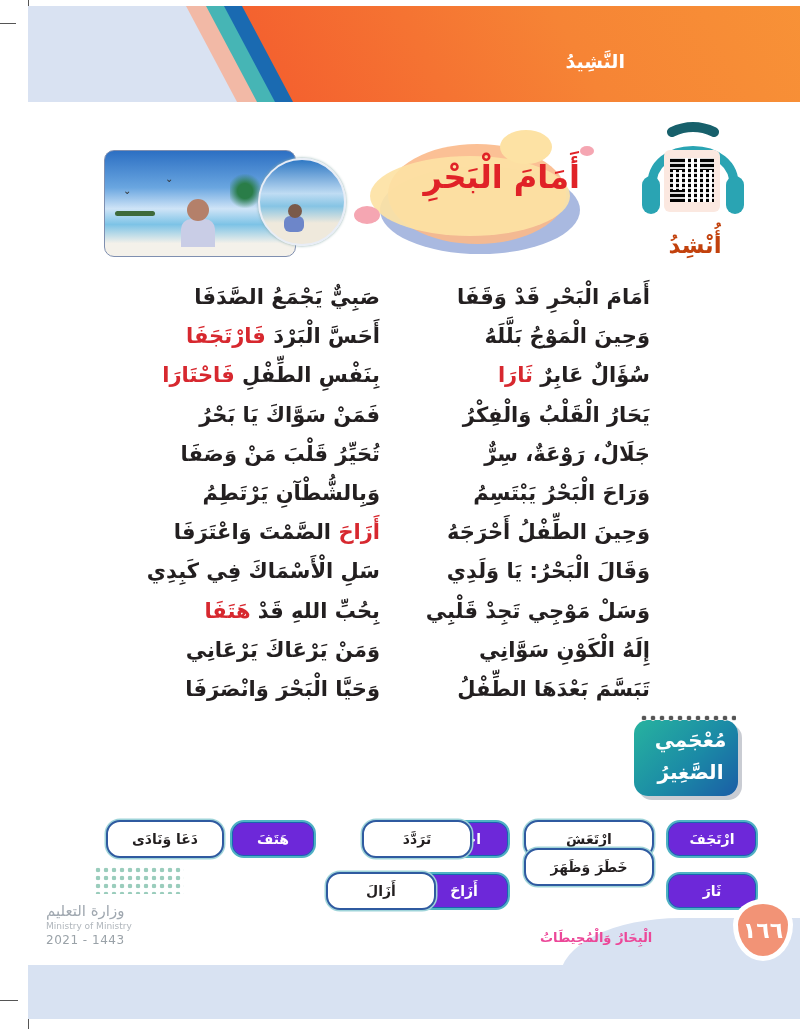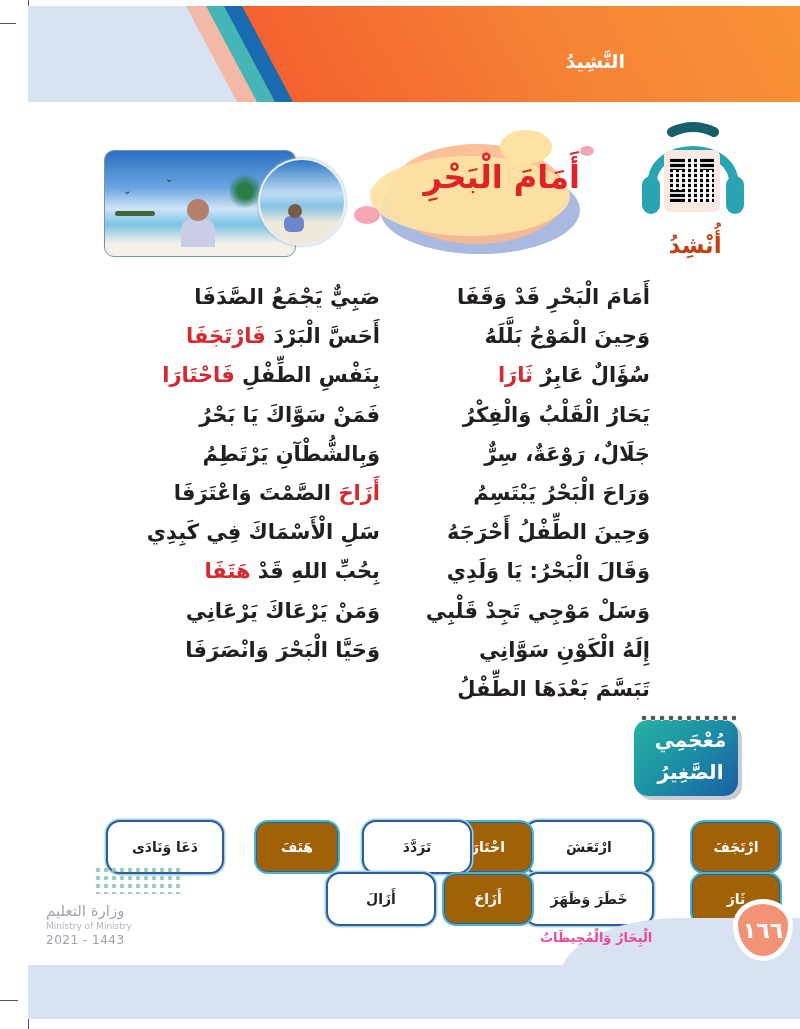--- a/index.html
+++ b/index.html
@@ -62,23 +62,23 @@
   
   #lexicon { left:632px; top:708px; width:112px; height:96px; }
   #lex-body { position:absolute; left:2px; top:12px; width:104px; height:76px; border-radius:14px;
               background:linear-gradient(135deg,#27b39f 0%,#1b8aa6 55%,#1b5da6 100%); box-shadow:4px 4px 0 #c9ccd3; }
   #lex-tail { position:absolute; left:92px; top:74px; width:0; height:0; border-left:16px solid #c9ccd3; border-bottom:16px solid transparent; }
   #lex-rings { position:absolute; left:8px; top:4px; width:96px; height:12px;
       background:radial-gradient(circle at 4px 6px,#555 2px,#ddd 2.5px,transparent 3.2px) 0 0/9px 12px repeat-x; }
   .lex-text { position:absolute; left:0; right:0; text-align:center; color:#fff; font-size:20px; font-weight:bold; direction:rtl;padding-left:9px; }
 
   
-  .chip { position:absolute; height:54px; border-radius:14px; display:flex; align-items:center; justify-content:center;
+  .chip { position:absolute; height:38px; border-radius:14px; display:flex; align-items:center; justify-content:center;
           font-size:14px; font-weight:bold; direction:rtl; box-sizing:border-box; cursor:pointer; }
-  .chip.filled { background:#a16207; color:#fff; border:2px solid #4fb3c3; box-shadow:inset 0 0 0 1px #1766b0;margin-left:24px; }
+  .chip.filled { background:#6d28d9; color:#fff; border:2px solid #4fb3c3; box-shadow:inset 0 0 0 1px #1766b0; }
   .chip.outline { background:#fff; color:#231f20; border:2.5px solid #2f5aa0; box-shadow:0 0 0 1.5px #9fd4d9; }
 
   
   #ministry { left:46px; top:866px; width:110px; }
   #dots { width:90px; height:28px; margin-left:48px;
      background:radial-gradient(circle,#8fc7b5 2px,transparent 2.6px) 0 0/8px 8px; opacity:.9; }
   #min-ar { color:#a0a8b0; font-size:15px; direction:rtl; text-align:left; margin-top:8px; }
   #min-en { color:#b0b6bc; font-size:9px; margin-top:1px; }
   #min-year { color:#9aa2a8; font-size:12px; margin-top:2px; letter-spacing:.5px; }
 
@@ -151,20 +151,21 @@
     <div class="poem-line"><span>وَقَالَ الْبَحْرُ: يَا وَلَدِي</span></div>
     <div class="poem-line"><span>وَسَلْ مَوْجِي تَجِدْ قَلْبِي</span></div>
     <div class="poem-line"><span>إِلَهُ الْكَوْنِ سَوَّانِي</span></div>
     <div class="poem-line"><span>تَبَسَّمَ بَعْدَهَا الطِّفْلُ</span></div>
   </div>
 <div id="col-left" class="poem-col">
     <div class="poem-line"><span>صَبِيٌّ يَجْمَعُ الصَّدَفَا</span></div>
     <div class="poem-line"><span>أَحَسَّ الْبَرْدَ </span><span class="hl">فَارْتَجَفَا</span></div>
     <div class="poem-line"><span>بِنَفْسِ الطِّفْلِ </span><span class="hl">فَاحْتَارَا</span></div>
     <div class="poem-line"><span>فَمَنْ سَوَّاكَ يَا بَحْرُ</span></div>
+    <div class="poem-line"><span>تُحَيِّرُ قَلْبَ مَنْ وَصَفَا</span></div>
     <div class="poem-line"><span>وَبِالشُّطْآنِ يَرْتَطِمُ</span></div>
     <div class="poem-line"><span class="hl">أَزَاحَ</span><span> الصَّمْتَ وَاعْتَرَفَا</span></div>
     <div class="poem-line"><span>سَلِ الْأَسْمَاكَ فِي كَبِدِي</span></div>
     <div class="poem-line"><span>بِحُبِّ اللهِ قَدْ </span><span class="hl">هَتَفَا</span></div>
     <div class="poem-line"><span>وَمَنْ يَرْعَاكَ يَرْعَانِي</span></div>
     <div class="poem-line"><span>وَحَيَّا الْبَحْرَ وَانْصَرَفَا</span></div>
   </div>
 
 <div id="lexicon" class="abs">
   <div id="lex-tail"></div>
@@ -176,21 +177,21 @@
 </div>
 
 <div id="chips">
     <div class="chip filled" style="left: 666px; top: 820px; width: 92px;">ارْتَجَفَ</div>
     <div class="chip outline" style="left: 524px; top: 820px; width: 130px;">ارْتَعَشَ</div>
     <div class="chip filled" style="left: 418px; top: 820px; width: 92px;">احْتَارَ</div>
     <div class="chip outline" style="left: 326px; top: 820px; width: 110px; margin-left: 36px;">تَرَدَّدَ</div>
     <div class="chip filled" style="left: 230px; top: 820px; width: 86px;">هَتَفَ</div>
     <div class="chip outline" style="left: 106px; top: 820px; width: 118px;">دَعَا وَنَادَى</div>
     <div class="chip filled" style="left: 666px; top: 872px; width: 92px;">ثَارَ</div>
-    <div class="chip outline" style="left: 524px; top: 872px; width: 130px;">خَطَرَ وَظَهَرَ</div>
+    <div class="chip outline" style="left: 524px; top: 848px; width: 130px;">خَطَرَ وَظَهَرَ</div>
     <div class="chip filled" style="left: 418px; top: 872px; width: 92px;">أَزَاحَ</div>
     <div class="chip outline" style="left: 326px; top: 872px; width: 110px;">أَزَالَ</div>
   </div>
 
 <div id="ministry" class="abs">
   <div id="dots"></div>
   <div id="min-ar">وزارة التعليم</div>
   <div id="min-en">Ministry of Ministry</div>
   <div id="min-year">2021 - 1443</div>
 </div>

